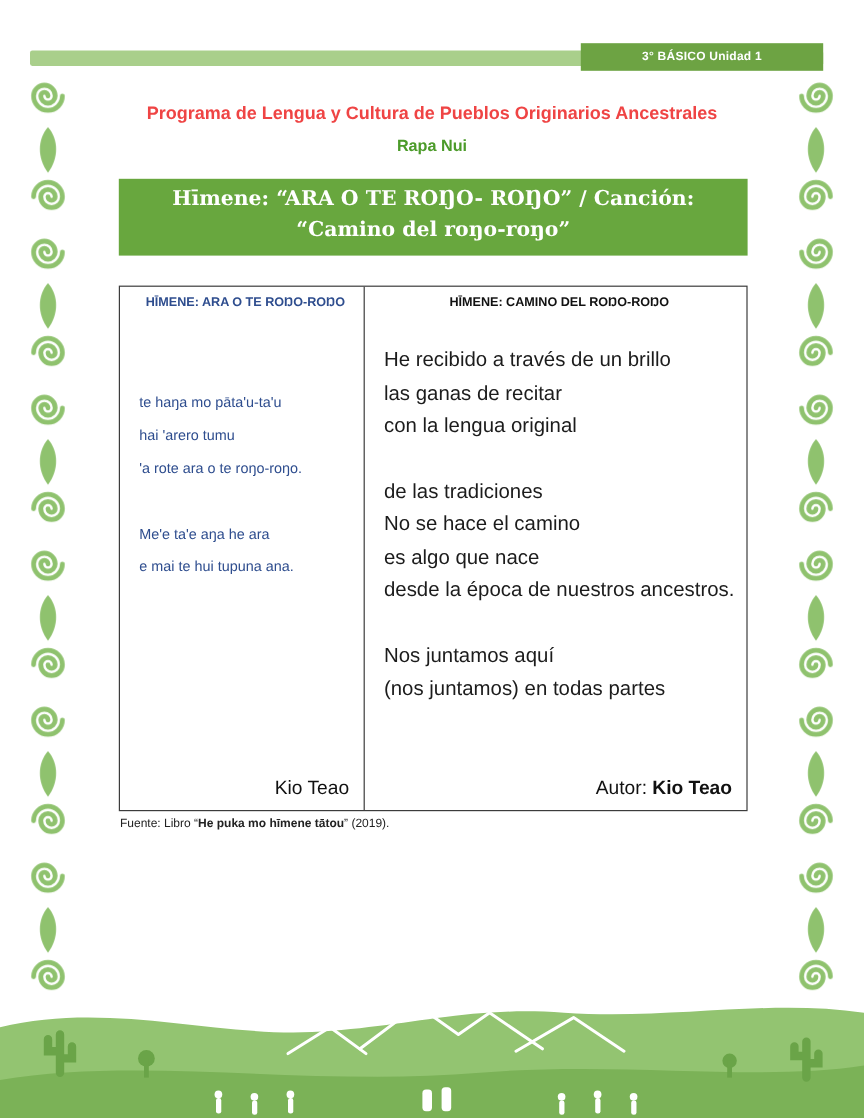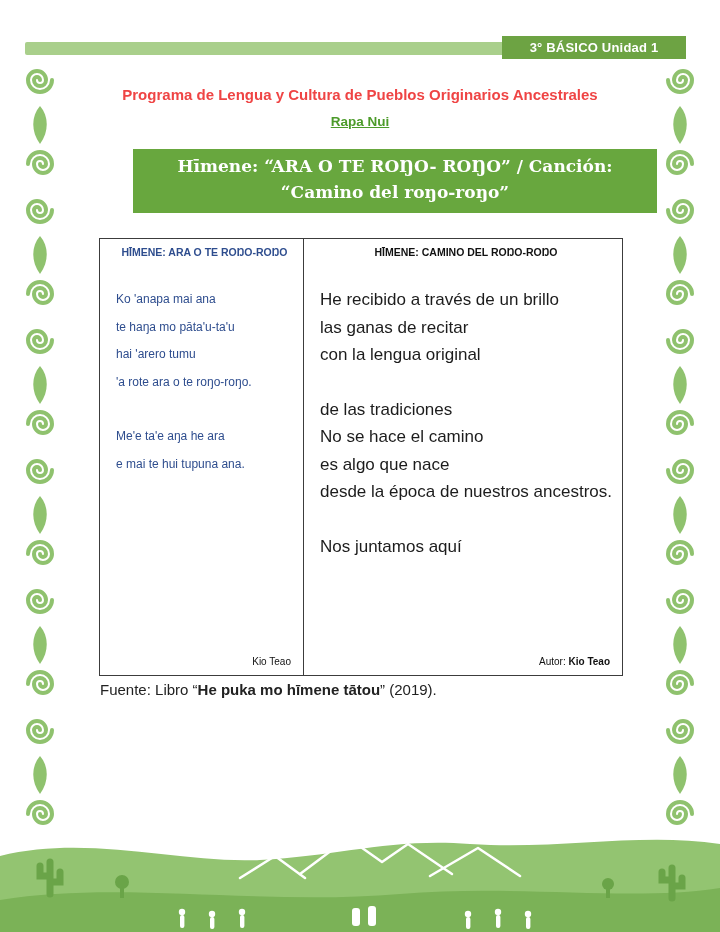--- a/index.html
+++ b/index.html
@@ -11,60 +11,60 @@
   
   .border-strip{position:absolute;top:56px;width:36px;height:780px;}
   .border-strip.left{left:22px;}
   .border-strip.right{right:22px;transform:scaleX(-1);}
   
   .top-band{
     position:absolute;left:25px;right:34px;top:42px;height:13px;
     background:#a9cf8b;border-radius:2px;
   }
   .unit-badge{
-    position:absolute;right:34px;top:36px;width:184px;height:23px;
-    background:#6da343;color:#ffffff;font-size:13px;font-weight:bold;
+    position:absolute;right:34px;top:36px;width:202px;height:23px;
+    background:#6da343;color:#ffffff;font-size:10px;font-weight:bold;
     display:flex;align-items:center;justify-content:center;letter-spacing:.2px;
   }
   
   .program-title{
     position:absolute;left:60px;right:60px;top:86px;text-align:center;
     color:#ef4444;font-weight:bold;font-size:15px;
   }
   .lang-subtitle{
     position:absolute;left:60px;right:60px;top:114px;text-align:center;
-    color:#4c9b2a;font-weight:bold;font-size:13.5px;text-decoration:underline;
+    color:#4c9b2a;font-weight:bold;font-size:13.5px;
   }
   .song-banner{
     position:absolute;left:99px;top:149px;width:524px;box-sizing:border-box;
     background:#68a73e;color:#ffffff;text-align:center;
     font-family:"DejaVu Serif", serif;font-weight:bold;font-size:17px;
-    line-height:1.55;padding:4px 16px 7px;margin-left:34px;
+    line-height:1.55;padding:4px 16px 7px;
   }
   
   .songtable{
     position:absolute;left:99px;top:238px;width:524px;height:438px;
     border:1px solid #3c3c3c;display:flex;box-sizing:border-box;background:#fff;
   }
   .cell{flex:1;display:flex;flex-direction:column;box-sizing:border-box;
     padding:5px 10px 8px 16px;}
-  .cell.left{border-right:1px solid #3c3c3c;}
+  .cell.left{border-right:1px solid #3c3c3c;gap:36px;}
   .cell-header{text-align:center;font-weight:bold;font-size:10.5px;margin-top:2px;}
   .cell.left .cell-header{color:#2e4d8e;}
   .cell.right .cell-header{color:#111111;}
   .poem{margin-top:28px;}
   .stanza{margin-bottom:27px;}
   .stanza:last-child{margin-bottom:0;}
   .line{line-height:27.5px;white-space:nowrap;}
   .cell.left .line{color:#2e4d8e;font-size:12px;}
   .cell.right .line{color:#1c1c1c;font-size:17px;}
   .bold{font-weight:bold;}
-  .credit{margin-top:auto;text-align:right;font-size:10px;color:#111;padding-right:2px;}
-  
-  .source-note{position:absolute;left:100px;top:681px;font-size:15px;color:#222;}
+  .credit{margin-top:auto;text-align:right;font-size:16px;color:#111;padding-right:2px;}
+  
+  .source-note{position:absolute;left:100px;top:681px;font-size:10px;color:#222;}
   
   .footer{position:absolute;left:0;bottom:0;width:720px;height:110px;}
 </style>
 </head>
 <body>
 
 <div class="page">
 
   <div class="border-strip left">
     <svg width="36" height="780" xmlns="http://www.w3.org/2000/svg">
@@ -93,21 +93,20 @@
   <div class="program-title">Programa de Lengua y Cultura de Pueblos Originarios Ancestrales</div>
   <div class="lang-subtitle">Rapa Nui</div>
 
   <div class="song-banner">Hīmene: “ARA O TE ROŊO- ROŊO” / Canción: “Camino del roŋo-roŋo”</div>
 
   <div class="songtable">
     <div class="cell left">
       <div class="cell-header">HĪMENE: ARA O TE ROŊO-ROŊO</div>
       <div class="poem">
         <div class="stanza">
-          <div class="line">Ko 'anapa mai ana</div>
           <div class="line">te haŋa mo pāta'u-ta'u</div>
           <div class="line">hai 'arero tumu</div>
           <div class="line">'a rote ara o te roŋo-roŋo.</div>
         </div>
         <div class="stanza">
           <div class="line">Me'e ta'e aŋa he ara</div>
           <div class="line">e mai te hui tupuna ana.</div>
         </div>
       </div>
       <div class="credit">Kio Teao</div>
@@ -122,20 +121,21 @@
           <div class="line">con la lengua original</div>
         </div>
         <div class="stanza">
           <div class="line">de las tradiciones</div>
           <div class="line">No se hace el camino</div>
           <div class="line">es algo que nace</div>
           <div class="line">desde la época de nuestros ancestros.</div>
         </div>
         <div class="stanza">
           <div class="line">Nos juntamos aquí</div>
+          <div class="line">(nos juntamos) en todas partes</div>
         </div>
       </div>
       <div class="credit"><span>Autor: </span><span class="bold">Kio Teao</span></div>
     </div>
   </div>
 
   <div class="source-note"><span>Fuente: Libro “</span><span class="bold">He puka mo hīmene tātou</span><span>” (2019).</span></div>
 
   <div class="footer">
     <svg width="720" height="110" viewBox="0 0 720 110" preserveAspectRatio="none" xmlns="http://www.w3.org/2000/svg">

